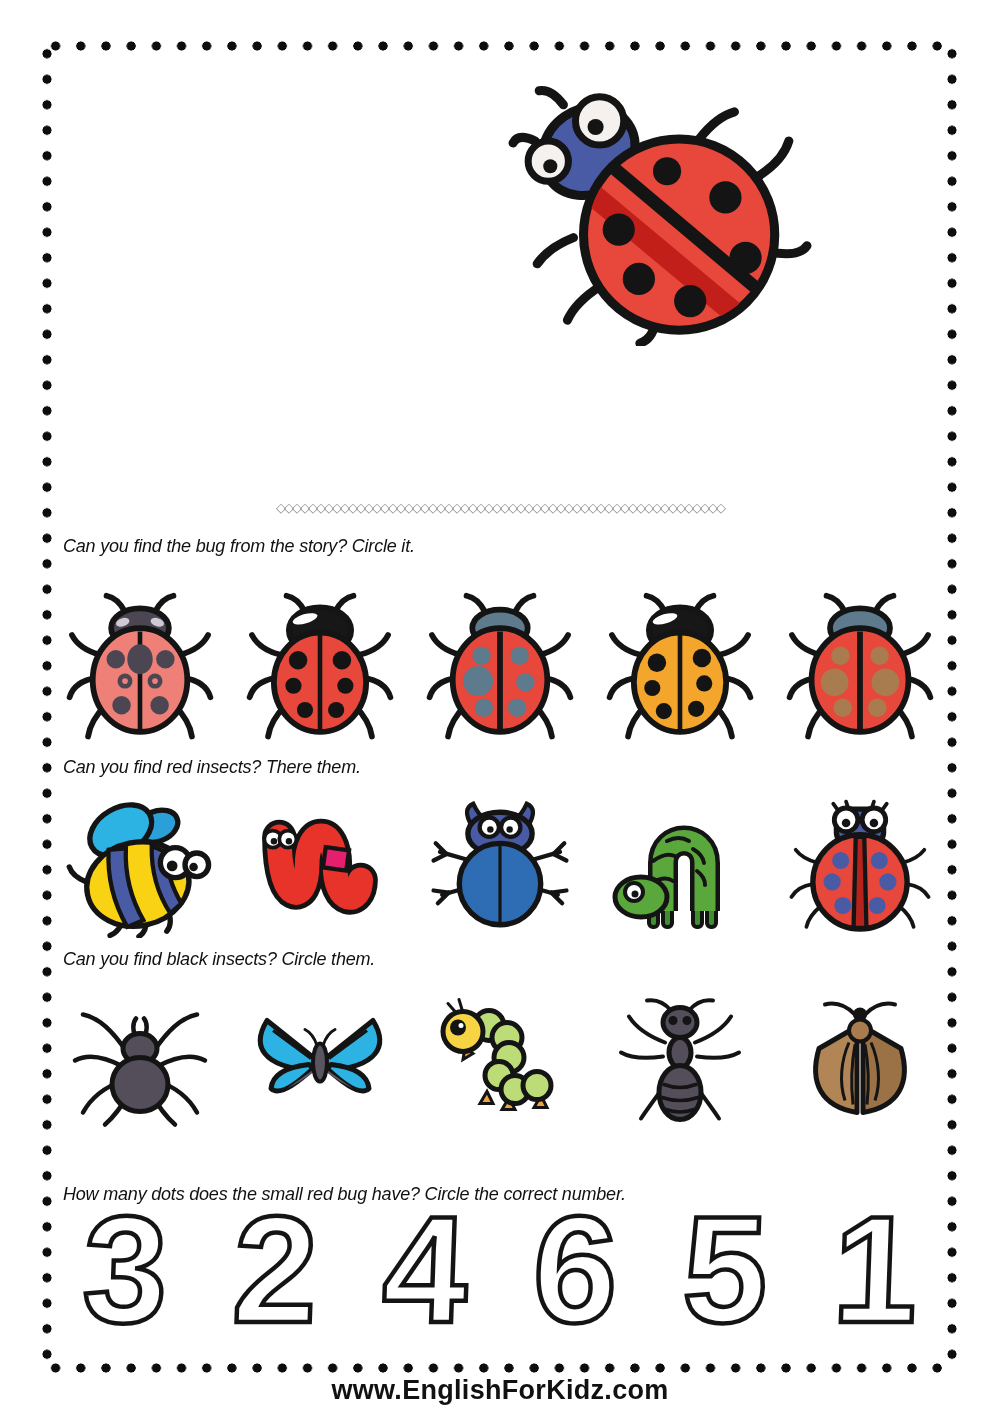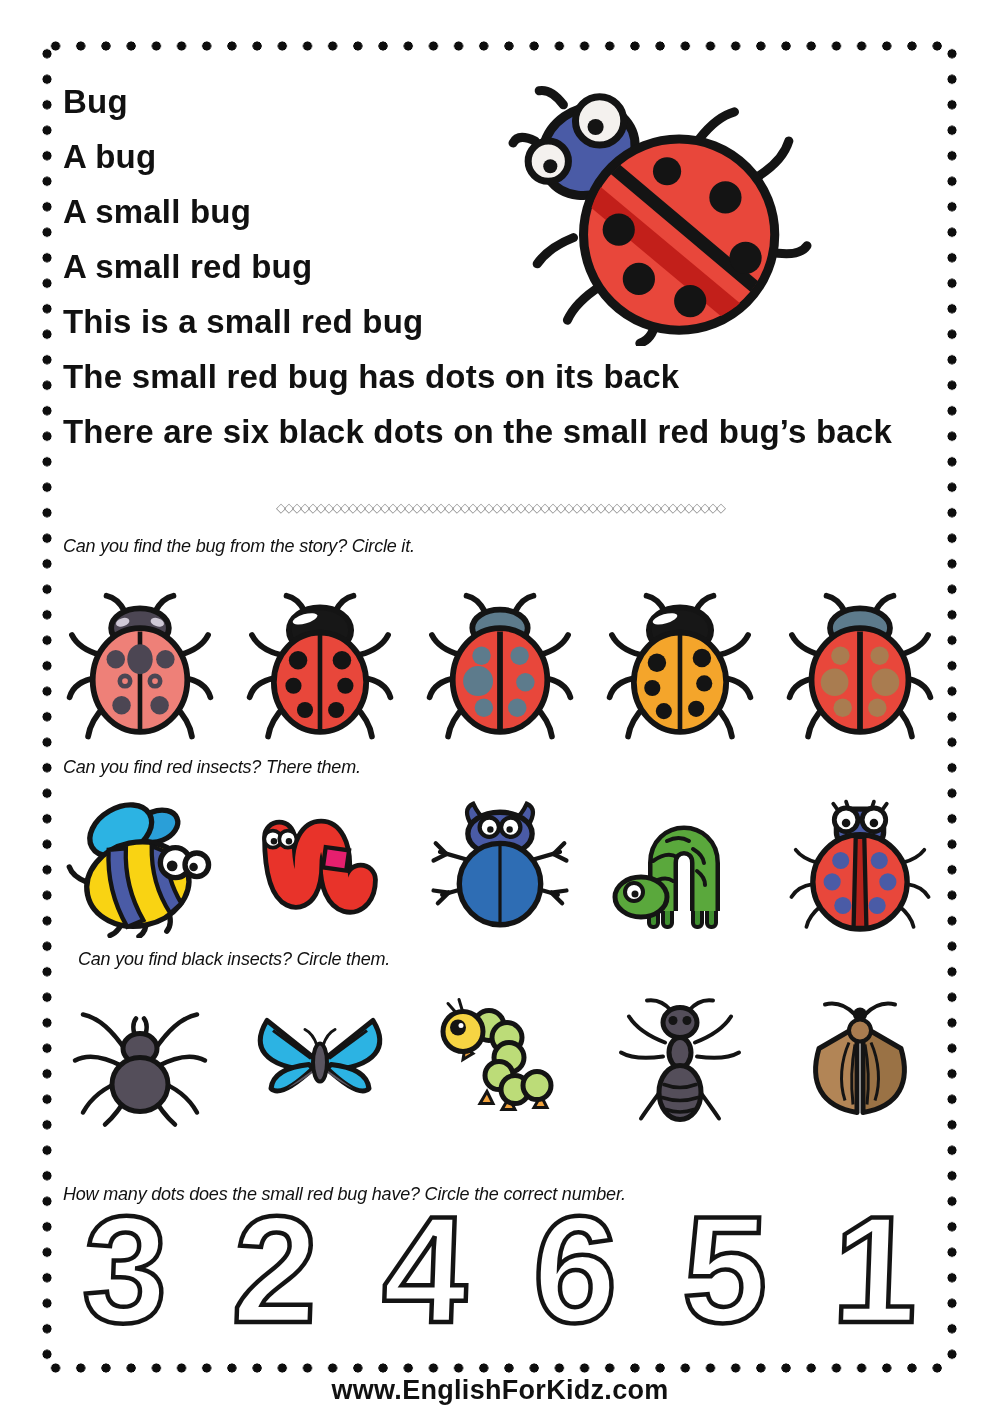--- a/index.html
+++ b/index.html
@@ -17,21 +17,21 @@
   .story-line{font-weight:bold;font-size:33px;line-height:44px;margin:0 0 11px 0;
     letter-spacing:0.2px;}
   
   .hero{position:absolute;left:503px;top:78px;width:312px;height:268px;}
   
   .divider{position:absolute;left:0;top:501px;width:100%;text-align:center;
     color:#8a8a8a;font-size:13px;letter-spacing:-2px;line-height:13px;}
   
   .instruction{position:absolute;left:63px;margin:0;font-size:18px;font-weight:normal;
     font-style:italic;letter-spacing:-0.2px;}
-  .i1{top:536px;} .i2{top:757px;} .i3{top:949px;margin-left:15px;} .i4{top:1184px;}
+  .i1{top:536px;} .i2{top:757px;} .i3{top:949px;} .i4{top:1184px;}
   
   .bug-row{position:absolute;left:50px;width:900px;display:flex;
     justify-content:space-around;align-items:center;}
   .r1{top:588px;height:162px;}
   .r2{top:793px;height:150px;}
   .r3{top:985px;height:150px;}
   .cell{display:flex;align-items:center;justify-content:center;width:176px;height:100%;}
   
   .numbers-row{position:absolute;left:50px;top:1196px;width:900px;height:145px;
     display:flex;justify-content:space-around;align-items:center;}
@@ -46,29 +46,20 @@
 </head>
 <body>
 
 <div class="page">
 
   <div class="border-h" style="top:41px;"></div>
   <div class="border-h" style="top:1363px;"></div>
   <div class="border-v" style="left:42px;"></div>
   <div class="border-v" style="left:947px;"></div>
 
-  <div class="story">
-    <p class="story-line">Bug</p>
-    <p class="story-line">A bug</p>
-    <p class="story-line">A small bug</p>
-    <p class="story-line">A small red bug</p>
-    <p class="story-line">This is a small red bug</p>
-    <p class="story-line">The small red bug has dots on its back</p>
-    <p class="story-line">There are six black dots on the small red bug’s back</p>
-  </div>
 
   <div class="hero">
     <svg width="312" height="268" viewBox="0 0 310 265">
       <g stroke="#141414" stroke-width="9" stroke-linecap="round" fill="none">
         <path d="M195,60 Q212,38 230,33"></path>
         <path d="M252,98 Q278,82 284,62"></path>
         <path d="M264,172 Q294,178 302,166"></path>
         <path d="M70,158 Q45,168 34,184"></path>
         <path d="M97,206 Q72,222 64,240"></path>
         <path d="M152,238 Q150,258 136,263"></path>

